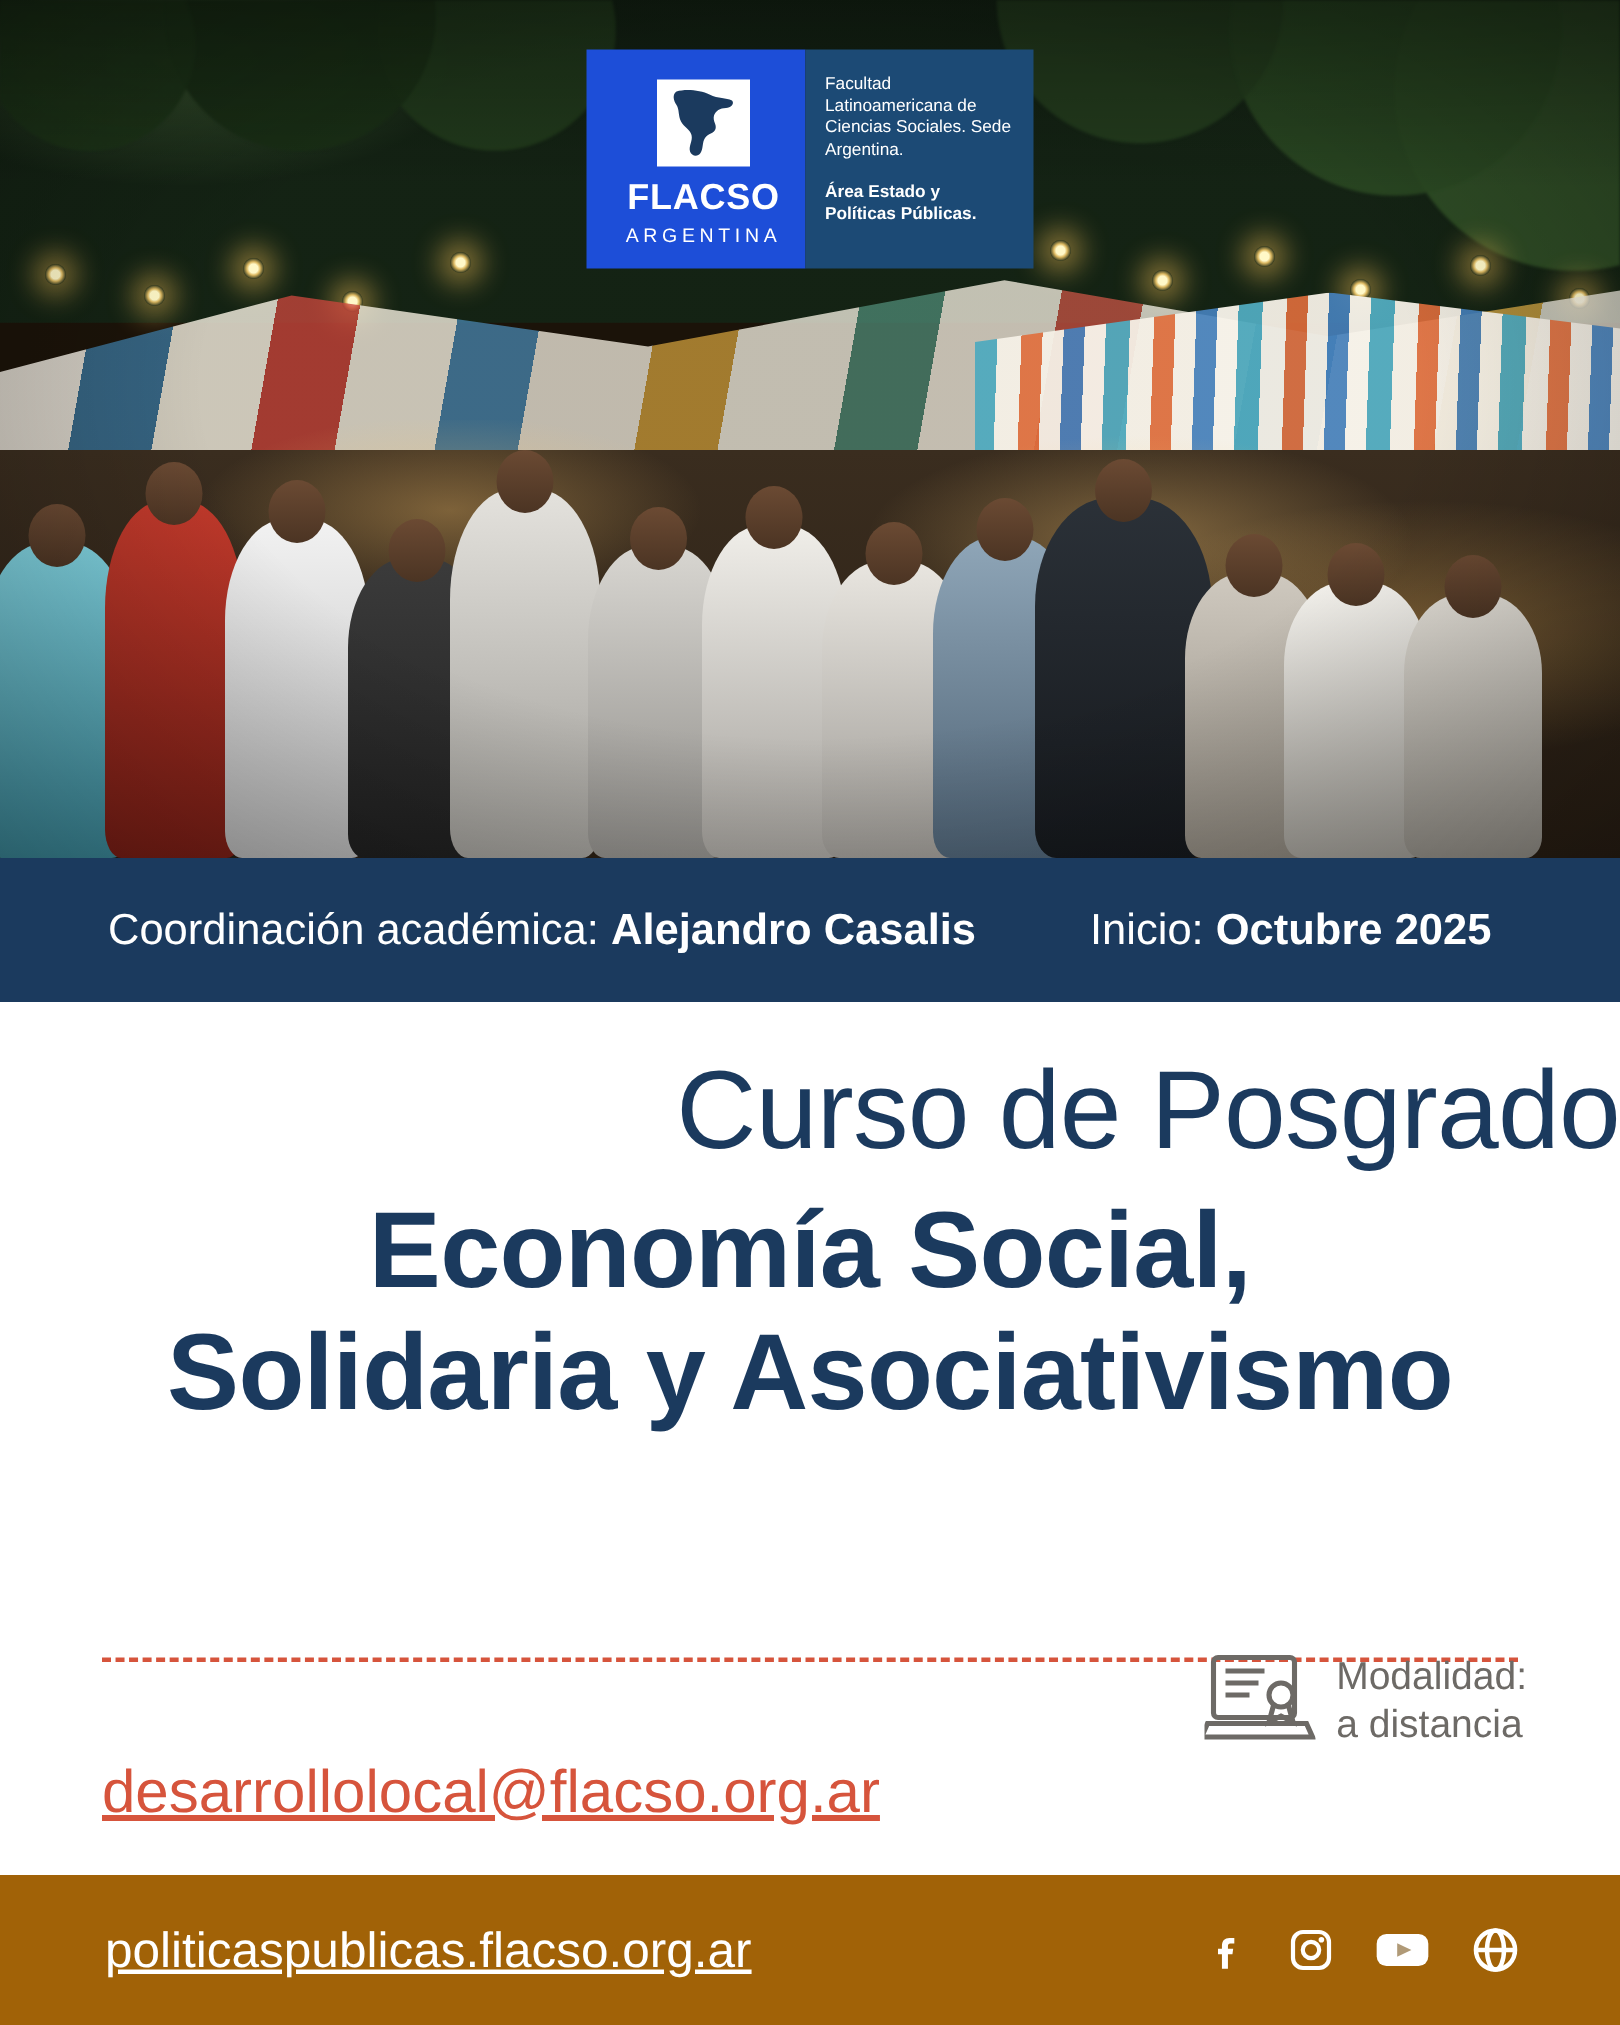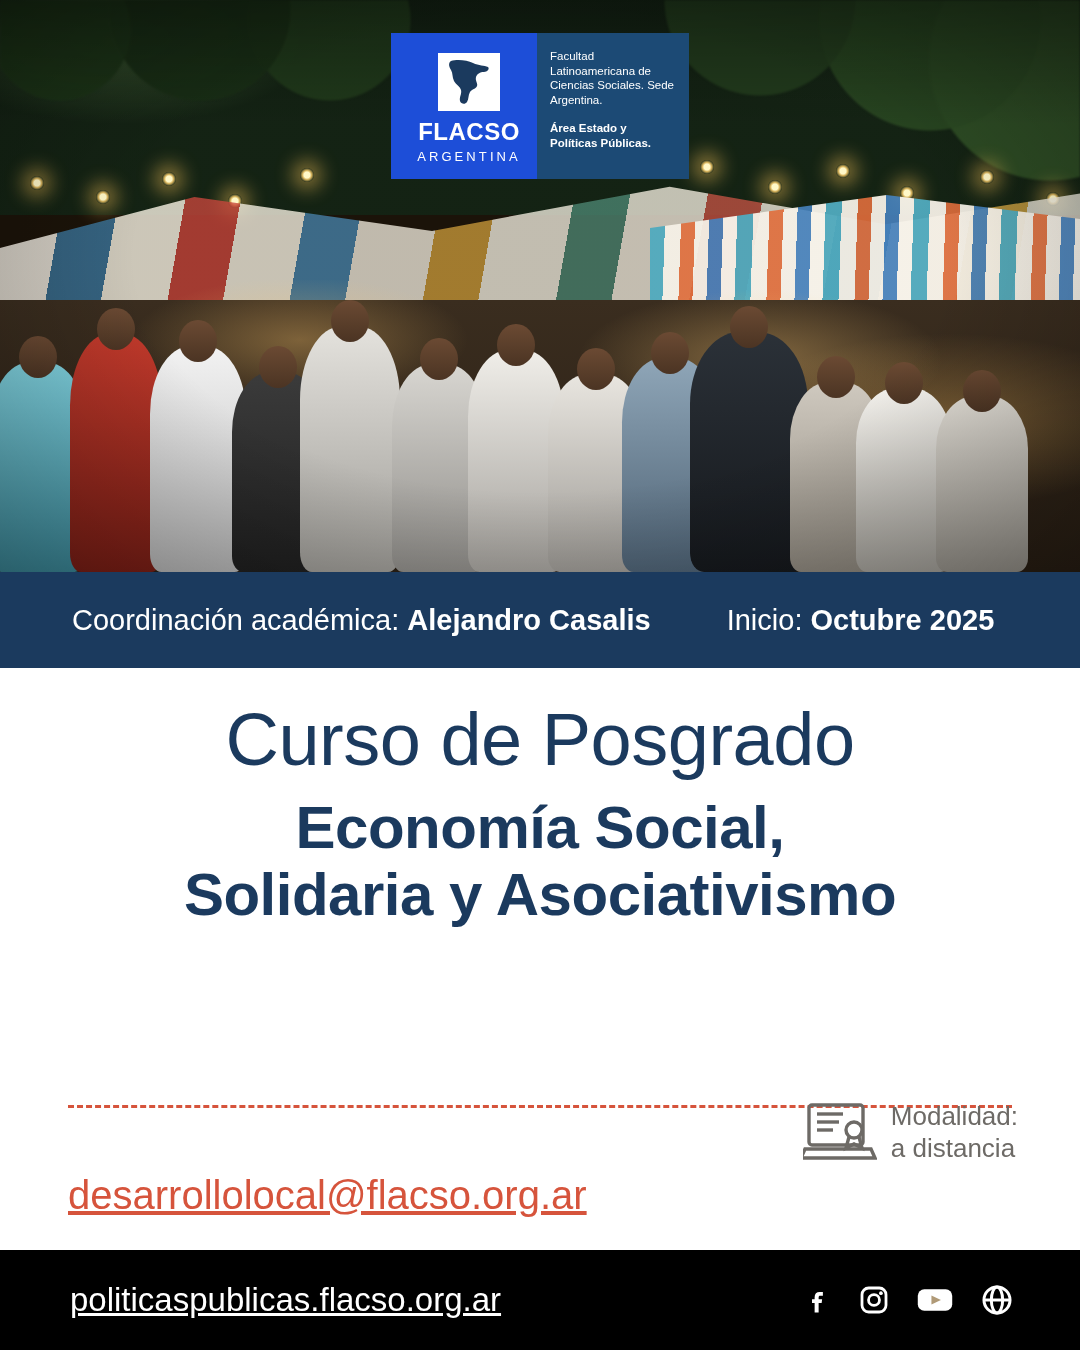--- a/index.html
+++ b/index.html
@@ -129,24 +129,24 @@
   }
   .blue-bar .coord b { font-weight:bold;margin-top:12px; }
   .blue-bar .inicio {
     color:#ffffff; font-size:29px; margin-left:76px; white-space:nowrap;
   }
   .blue-bar .inicio b { font-weight:bold; }
 
   
   .titles { position:absolute; left:0; top:700px; width:1080px; text-align:center; }
   .t-line1 {
-    color:#1b3a5e; font-size:74px; font-weight:normal; letter-spacing:-.5px; line-height:1.08;
+    color:#1b3a5e; font-size:74px; font-weight:normal; letter-spacing:-.5px; line-height:1.08;text-align:right;
   }
   .t-line2, .t-line3 {
-    color:#1b3a5e; font-size:60px; font-weight:bold; letter-spacing:-.5px; line-height:1.12;
+    color:#1b3a5e; font-size:72px; font-weight:bold; letter-spacing:-.5px; line-height:1.12;
   }
   .t-line2 { margin-top:14px; }
 
   
   .divider {
     position:absolute; left:68px; top:1105px; width:944px; height:0;
     border-top:3px dashed #d6543c;
   }
 
   
@@ -161,21 +161,21 @@
     position:absolute; right:62px; top:1100px;
     display:flex; align-items:center; gap:14px;
   }
   .modality .mod-text {
     color:#6d6a66; font-size:26px; line-height:1.22;
   }
 
   
   .footer {
     position:absolute; left:0; bottom:0; width:1080px; height:100px;
-    background:#000000; display:flex; align-items:center;
+    background:#a16207; display:flex; align-items:center;
   }
   .footer .site {
     margin-left:70px; color:#ffffff; font-size:33px; white-space:nowrap;
   }
   .social {
     position:absolute; right:66px; top:50%; transform:translateY(-50%);
     display:flex; align-items:center; gap:26px;
   }
   .social .ic { display:flex; align-items:center; justify-content:center; }
 </style>

